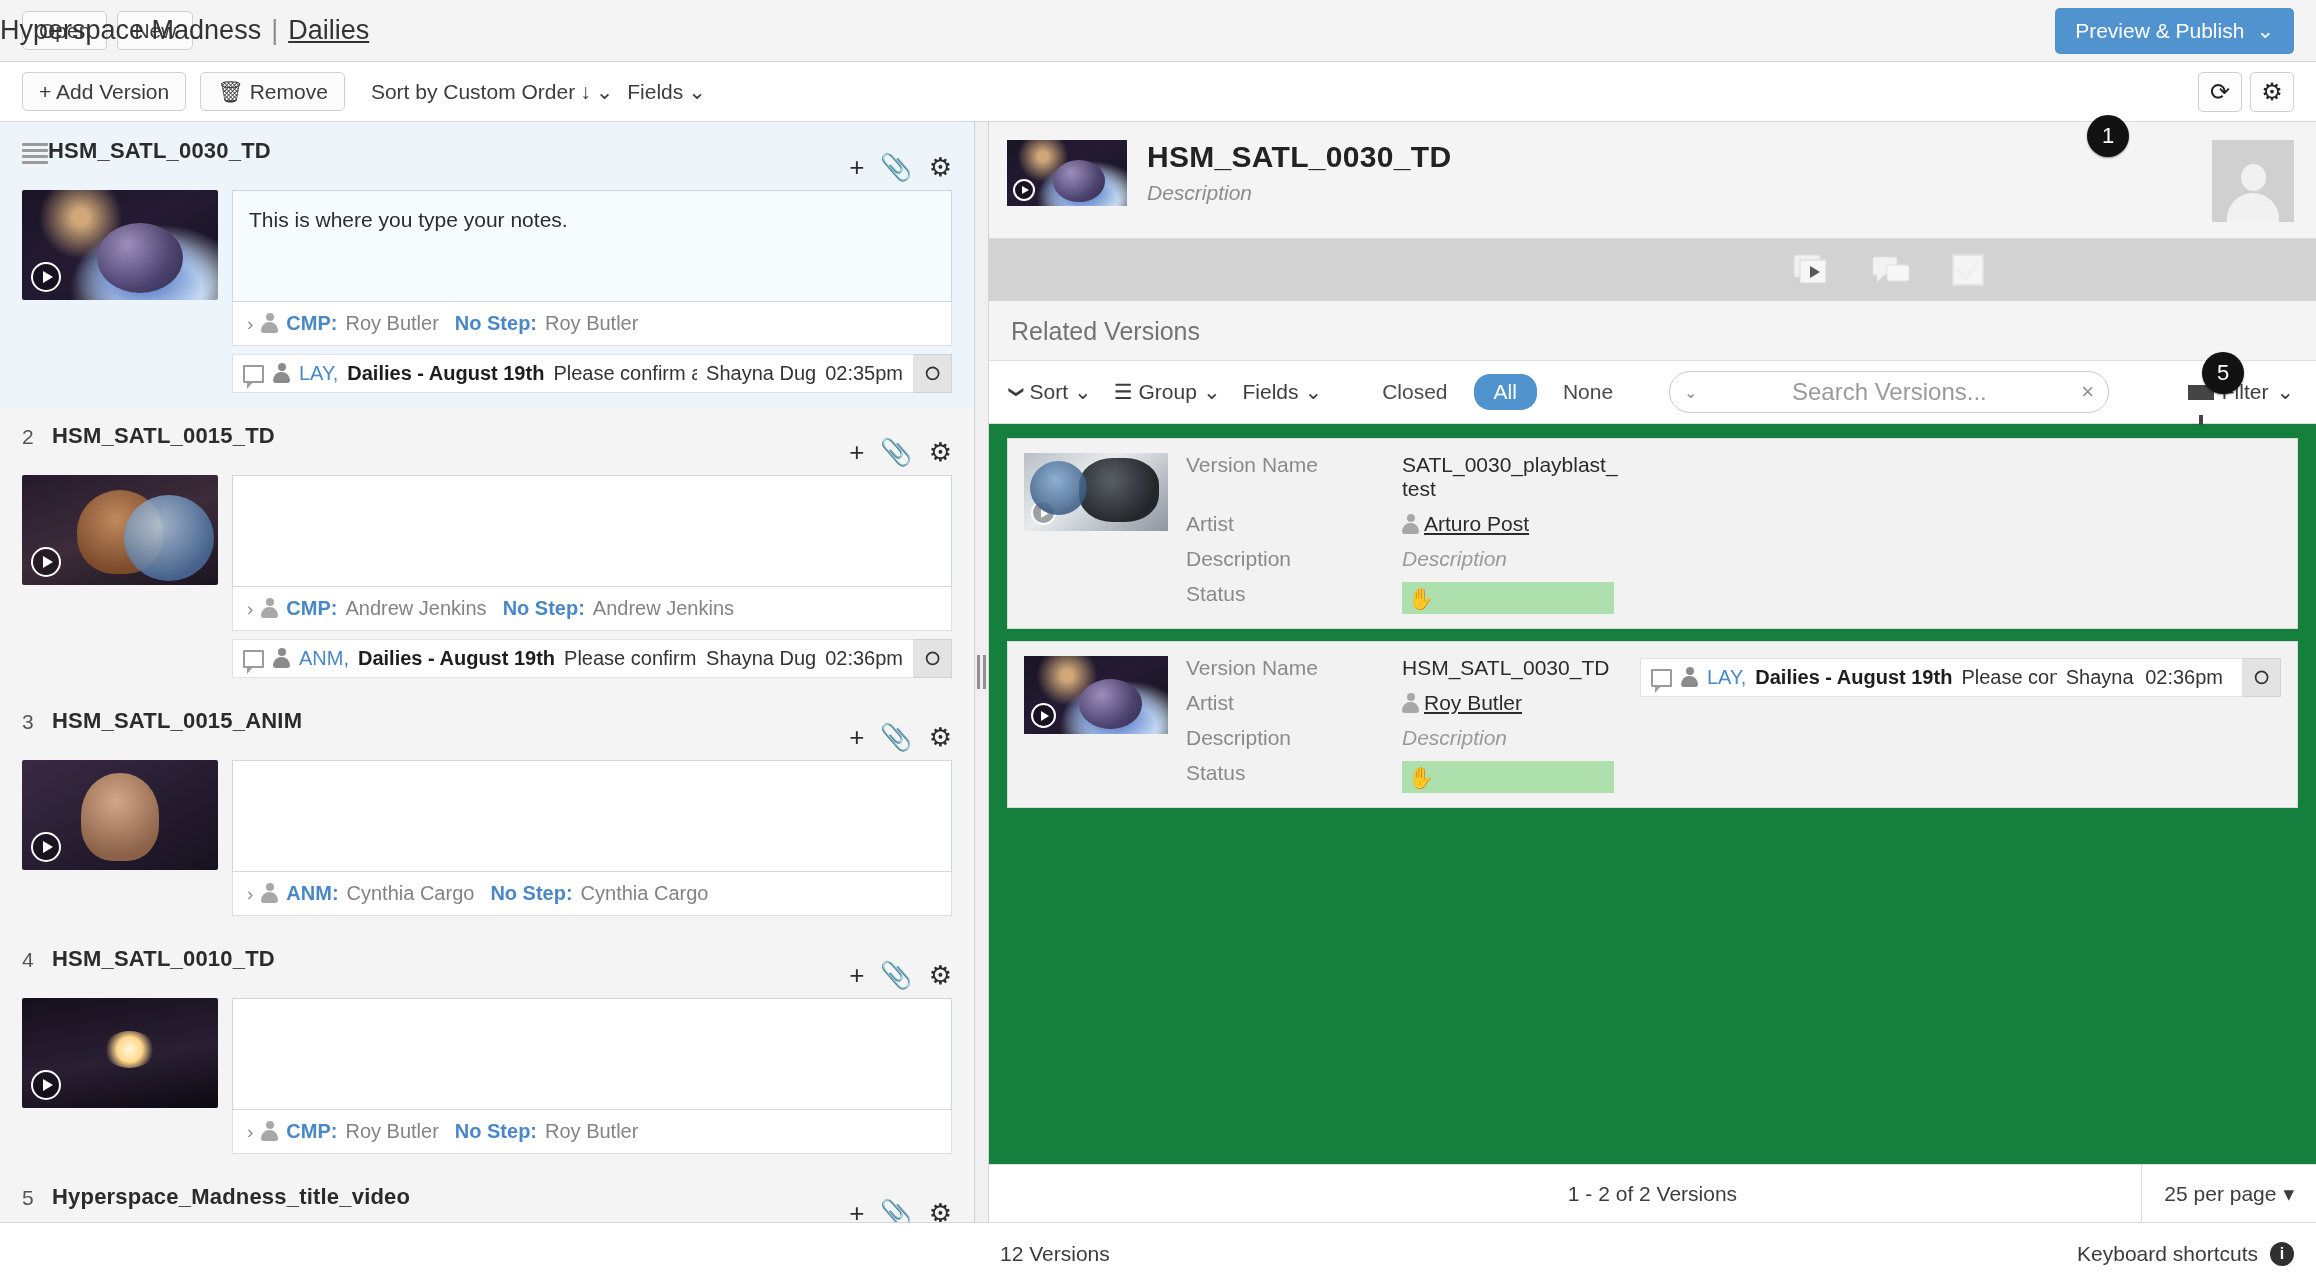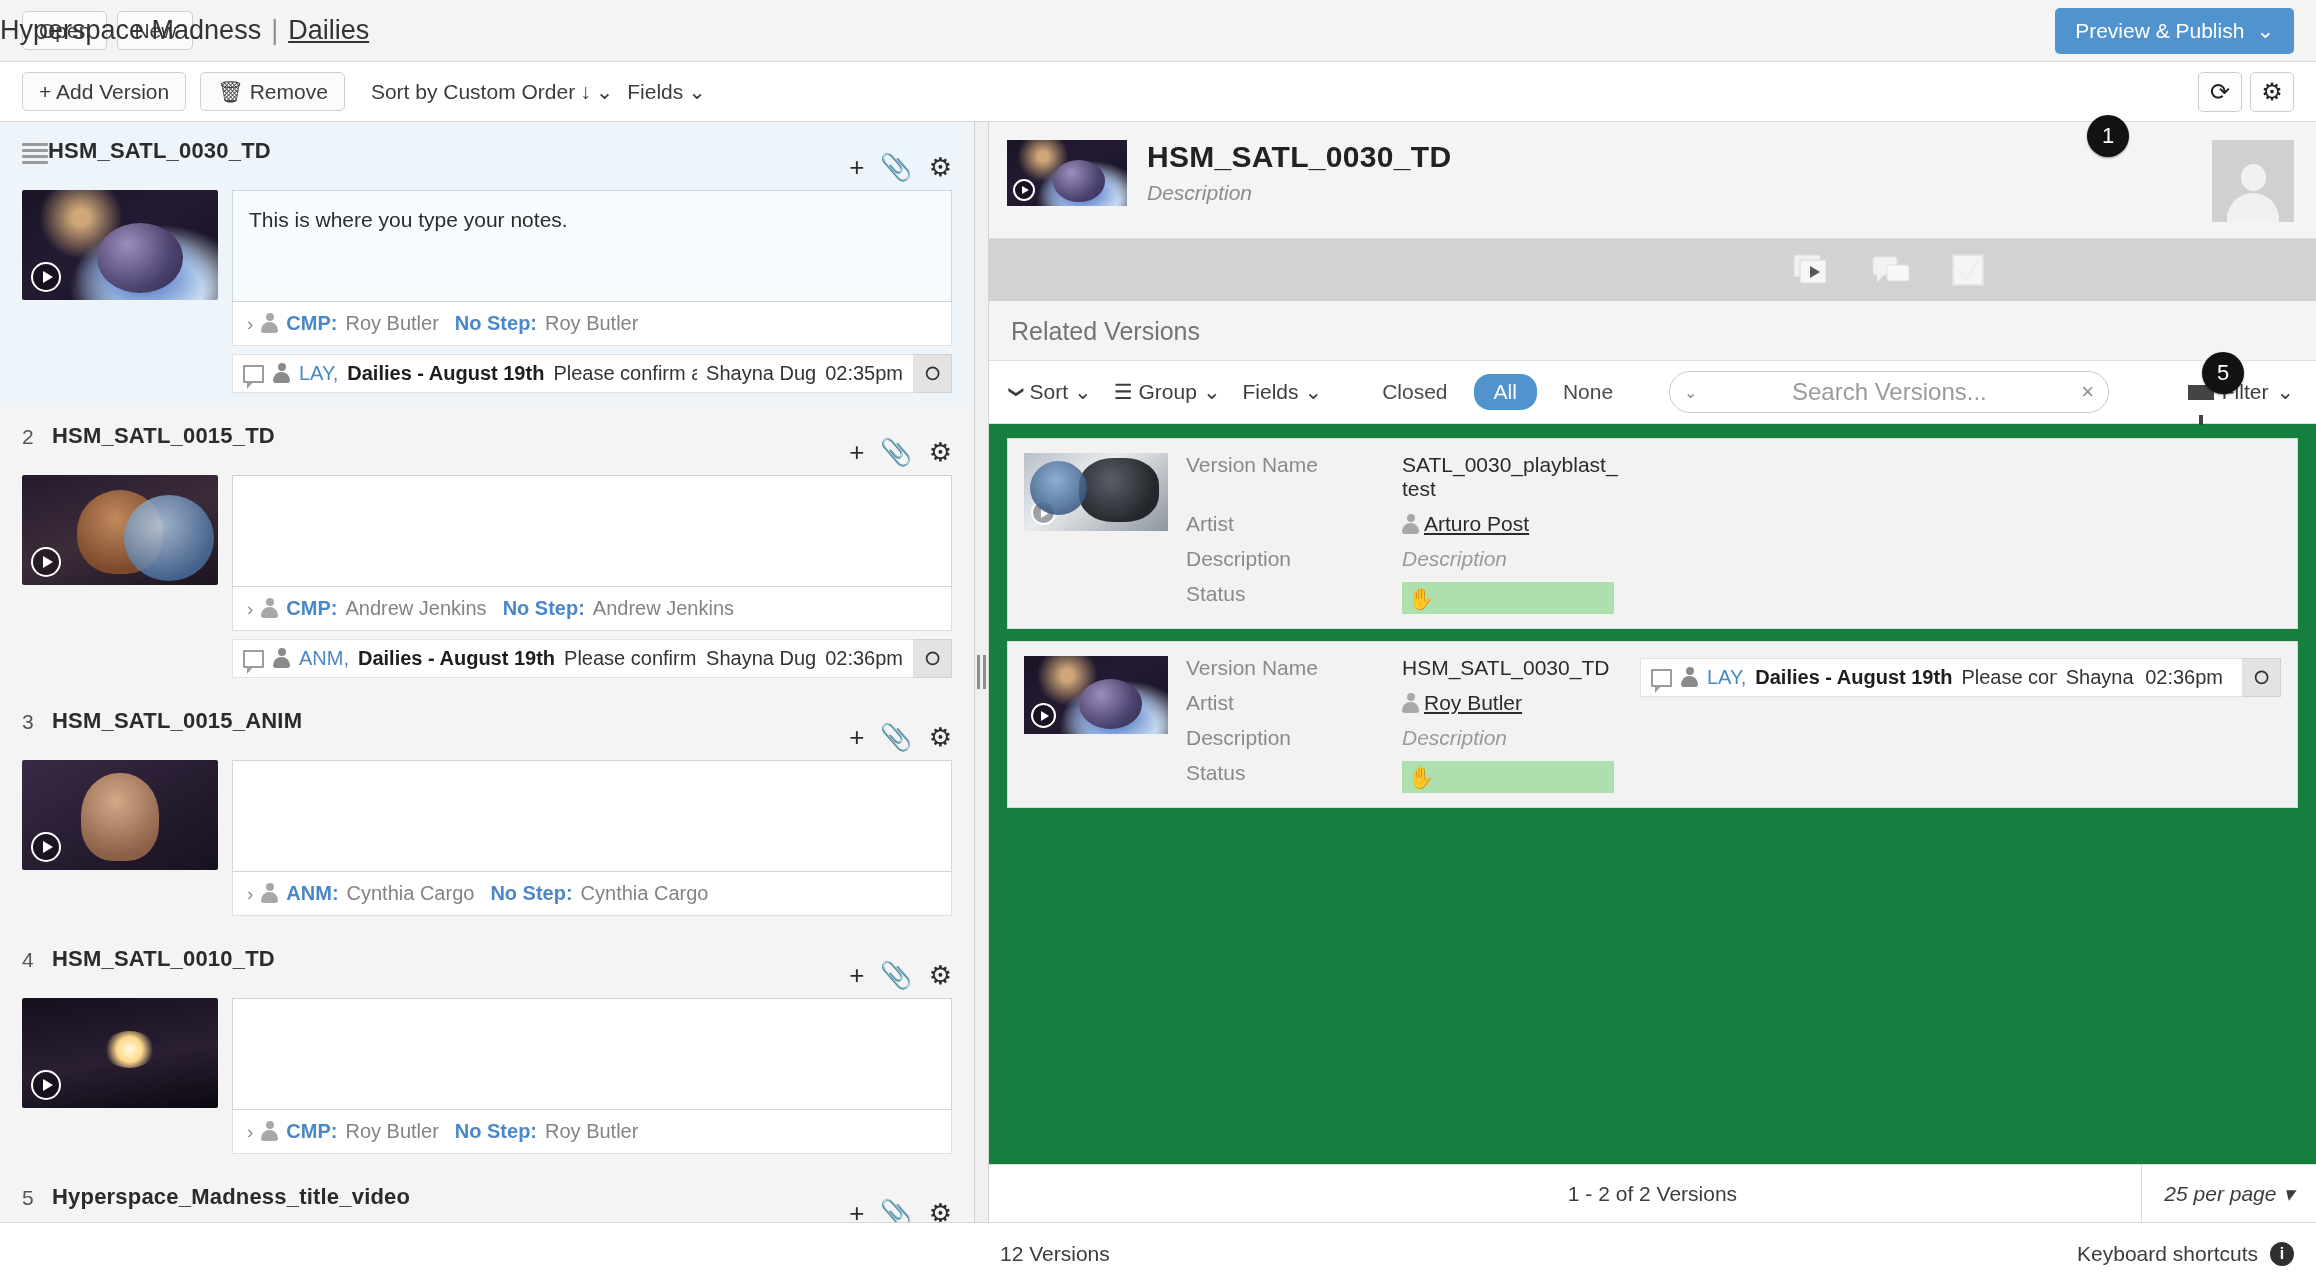--- a/index.html
+++ b/index.html
@@ -256,21 +256,21 @@
   .hand { font-size:21px; line-height:1; color:#111; }
   .rv-note-wrap { flex:1; min-width:0; display:flex; margin-top:2px; }
 
   .rp-footer {
     height: 58px; background:#fff; border-top:1px solid #dcdcdc;
     display:flex; align-items:center; position:relative; font-size:21px; color:#3c3c3c;
   }
   .rp-footer .center { position:absolute; left:0;right:0;text-align:center; }
   .rp-footer .right {
     margin-left:auto; padding: 0 22px; border-left:1px solid #dcdcdc; height:100%;
-    display:flex;align-items:center; cursor:pointer; gap:7px;font-style:italic;
+    display:flex;align-items:center; cursor:pointer; gap:7px;
   }
 
   
   .statusbar {
     height: 62px; min-height:62px; background:#fff; border-top:1px solid #d6d6d6;
     display:flex; align-items:center; font-size:21px; color:#3c3c3c;
   }
   .statusbar .sb-left { padding-left: 1000px; }
   .statusbar .sb-right { margin-left:auto; padding-right: 22px; display:flex; align-items:center; gap:12px; }
   .statusbar .ks { cursor:pointer; }

